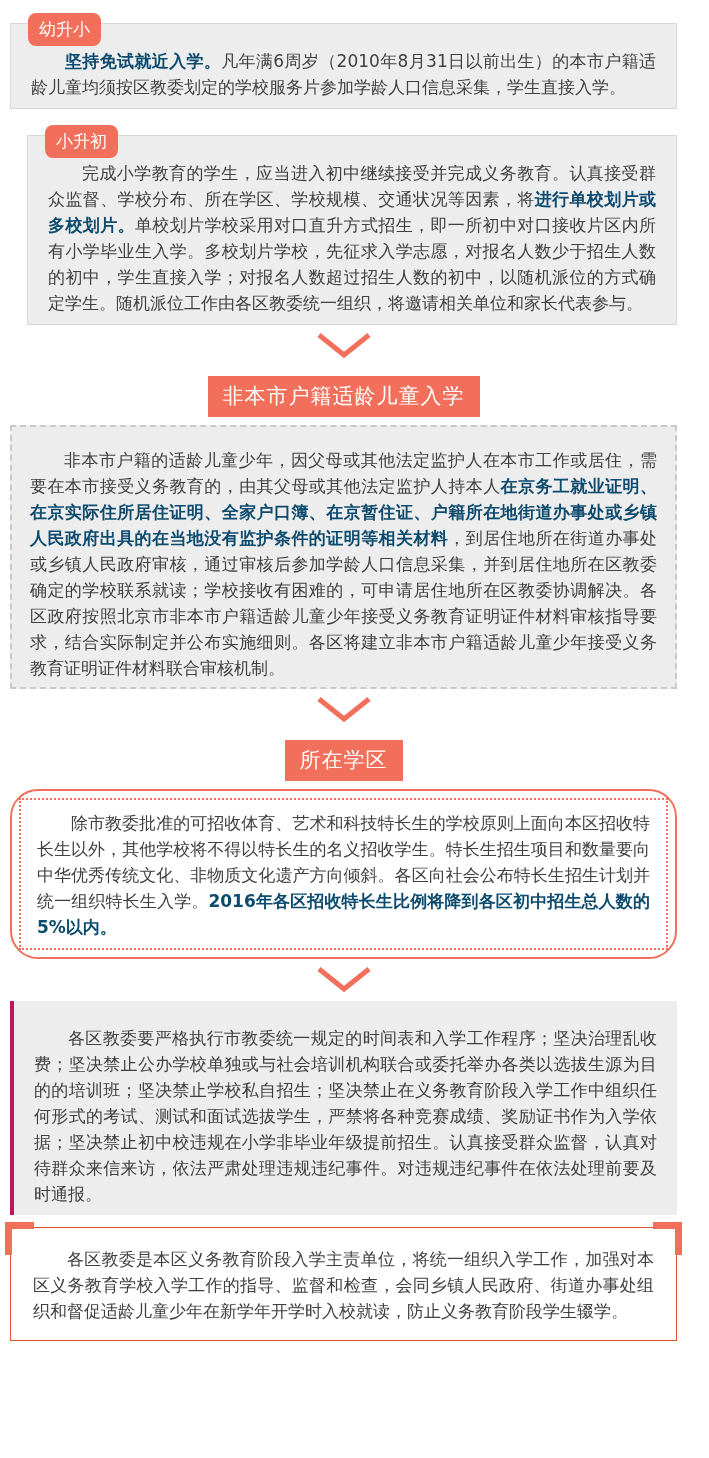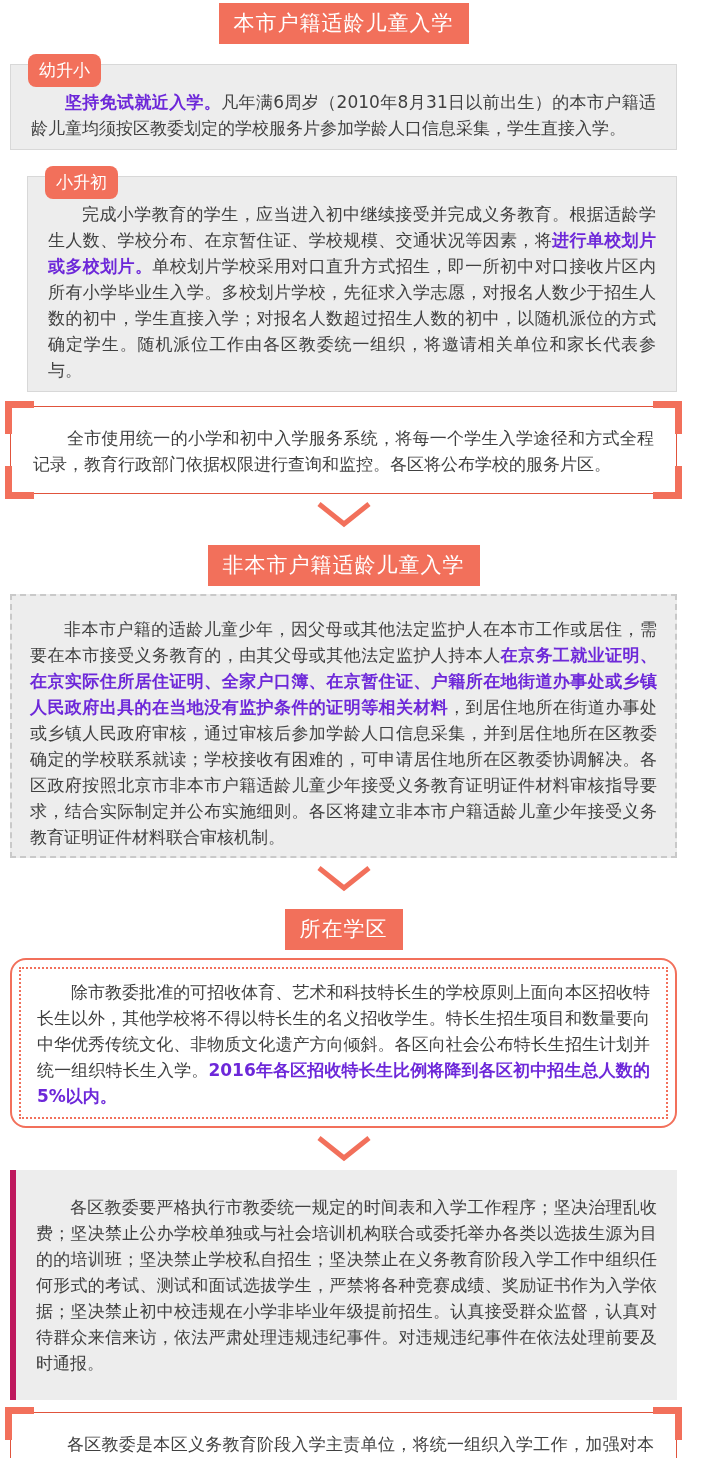--- a/index.html
+++ b/index.html
@@ -19,76 +19,66 @@
   .tag{
     display:inline-block;background:#f2705b;color:#ffffff;
     font-size:17px;line-height:1;padding:8px 11px;border-radius:8px;
     margin-left:18px;position:relative;z-index:2;
   }
   .graybox{
     background:#ededed;border:1px solid #d8d8d8;
     margin-top:-23px;padding:24px 20px 8px;position:relative;z-index:1;
   }
   p.para{margin:0;font-size:17px;line-height:26px;text-indent:2em;text-align:justify;}
-  b{color:#6d28d9;}
+  b{color:#0c4a6e;}
   .bracketbox{
     position:relative;background:#ffffff;border:1px solid #e0543c;
     padding:18px 22px 16px;margin-top:14px;
   }
   .bracketbox.last{margin-top:12px;}
   .corner{position:absolute;width:22px;height:26px;border:0 solid #f2705b;}
   .c-tl{top:-6px;left:-6px;border-top-width:7px;border-left-width:7px;}
   .c-tr{top:-6px;right:-6px;border-top-width:7px;border-right-width:7px;}
   .c-bl{bottom:-6px;left:-6px;border-bottom-width:7px;border-left-width:7px;}
   .c-br{bottom:-6px;right:-6px;border-bottom-width:7px;border-right-width:7px;}
   .chevron{margin-top:6px;text-align:center;line-height:0;}
   .dashedbox{
     background:#ededed;border:2px dashed #c9c9c9;
     padding:20px 18px 6px;margin-top:8px;
   }
   .roundbox{
-    border:2px solid #f2705b;border-radius:16px;background:#ffffff;
+    border:2px solid #f2705b;border-radius:28px;background:#ffffff;
     padding:7px;margin-top:8px;
   }
   .dotted-inner{border:2px dotted #f2705b;padding:10px 16px 8px;}
   .stripebox{
-    background:#ededed;border-left:6px solid #be185d;
-    padding:24px 20px 24px;margin-top:8px;
+    background:#ededed;border-left:4px solid #be185d;
+    padding:24px 20px 8px;margin-top:8px;
   }
 </style>
 </head>
 <body>
 
 <div class="page">
 
-  <div class="center">
-    <div class="badge">本市户籍适龄儿童入学</div>
-  </div>
 
   <div class="tag-section">
     <span class="tag">幼升小</span>
     <div class="graybox">
       <p class="para"><b>坚持免试就近入学。</b><span>凡年满6周岁（2010年8月31日以前出生）的本市户籍适龄儿童均须按区教委划定的学校服务片参加学龄人口信息采集，学生直接入学。</span></p>
     </div>
   </div>
 
   <div class="tag-section second">
     <span class="tag">小升初</span>
     <div class="graybox">
-      <p class="para"><span>完成小学教育的学生，应当进入初中继续接受并完成义务教育。根据适龄学生人数、学校分布、在京暂住证、学校规模、交通状况等因素，将</span><b>进行单校划片或多校划片。</b><span>单校划片学校采用对口直升方式招生，即一所初中对口接收片区内所有小学毕业生入学。多校划片学校，先征求入学志愿，对报名人数少于招生人数的初中，学生直接入学；对报名人数超过招生人数的初中，以随机派位的方式确定学生。随机派位工作由各区教委统一组织，将邀请相关单位和家长代表参与。</span></p>
+      <p class="para"><span>完成小学教育的学生，应当进入初中继续接受并完成义务教育。认真接受群众监督、学校分布、所在学区、学校规模、交通状况等因素，将</span><b>进行单校划片或多校划片。</b><span>单校划片学校采用对口直升方式招生，即一所初中对口接收片区内所有小学毕业生入学。多校划片学校，先征求入学志愿，对报名人数少于招生人数的初中，学生直接入学；对报名人数超过招生人数的初中，以随机派位的方式确定学生。随机派位工作由各区教委统一组织，将邀请相关单位和家长代表参与。</span></p>
     </div>
   </div>
 
-  <div class="bracketbox">
-    <i class="corner c-tl"></i>
-    <i class="corner c-tr"></i>
-    <i class="corner c-bl"></i>
-    <i class="corner c-br"></i>
-    <p class="para">全市使用统一的小学和初中入学服务系统，将每一个学生入学途径和方式全程记录，教育行政部门依据权限进行查询和监控。各区将公布学校的服务片区。</p>
-  </div>
 
   <div class="chevron">
     <svg width="60" height="28" viewBox="0 0 60 28">
       <polyline points="5,4 30,24 55,4" fill="none" stroke="#f2705b" stroke-width="5"></polyline>
     </svg>
   </div>
 
   <div class="center badge-row">
     <div class="badge">非本市户籍适龄儿童入学</div>
   </div>

